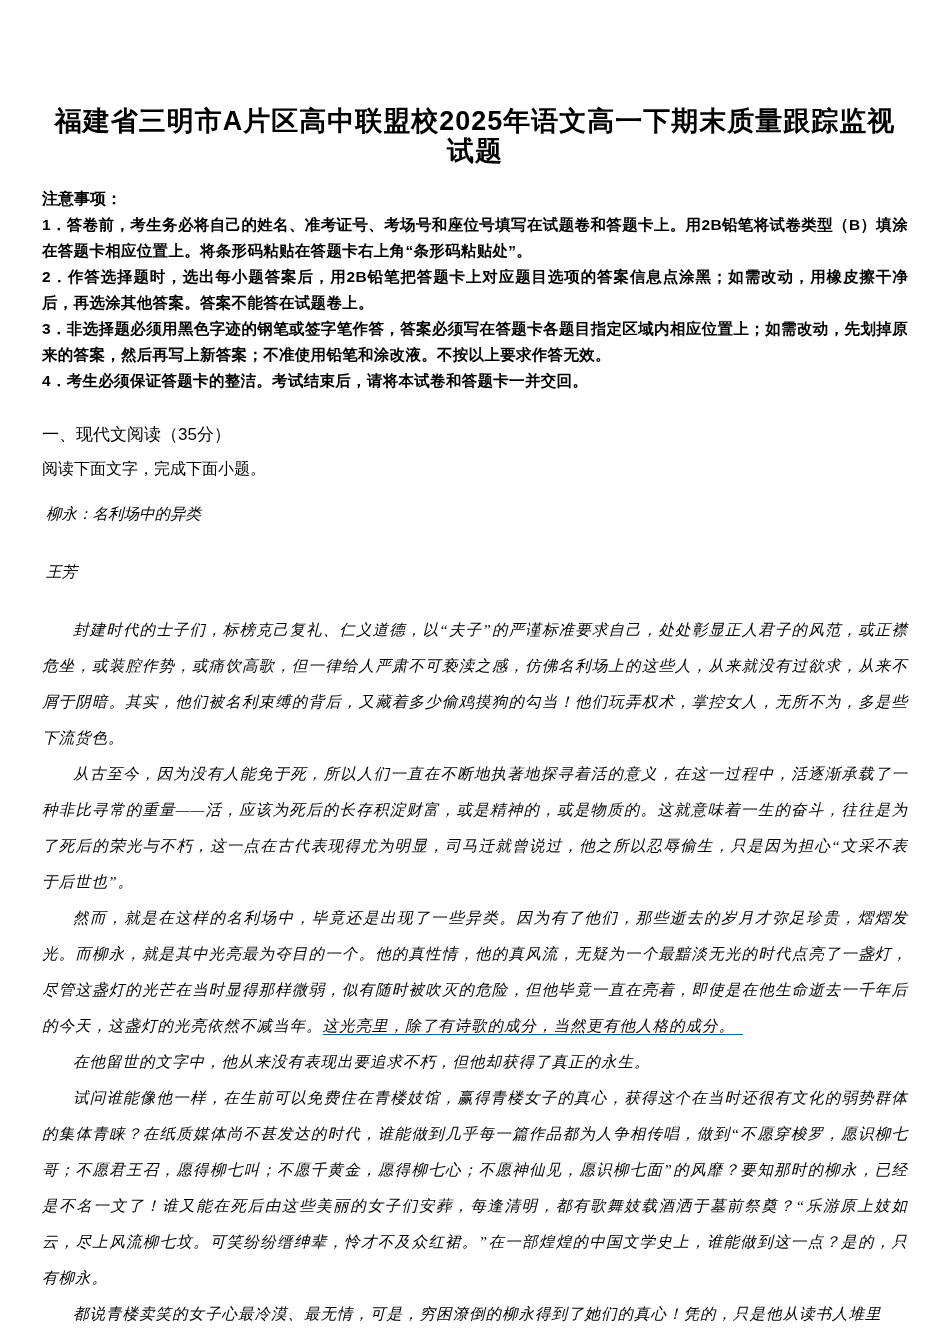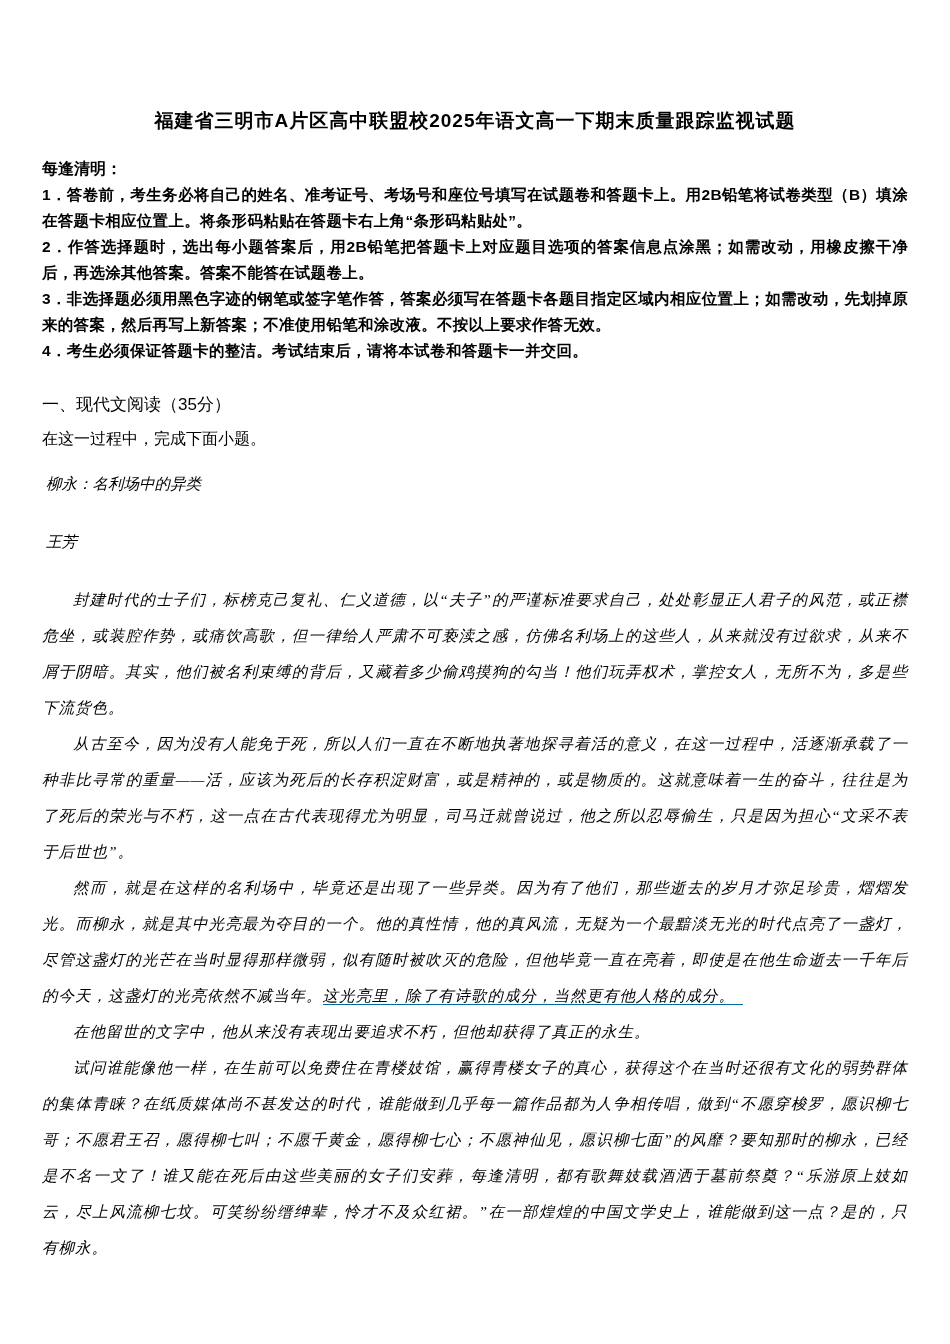--- a/index.html
+++ b/index.html
@@ -11,21 +11,21 @@
     box-sizing: border-box;
     padding: 106px 42px 0 42px;
     background: #ffffff;
     color: #000000;
     overflow: hidden;
   }
   .title {
     margin: 0;
     font-family: "Liberation Sans", sans-serif;
     font-weight: bold;
-    font-size: 19px;
+    font-size: 27px;
     line-height: 30px;
     text-align: center;
     letter-spacing: 1px;
   }
   .notice-heading {
     margin-top: 20px;
     font-family: "Liberation Sans", sans-serif;
     font-weight: bold;
     font-size: 16px;
     line-height: 26px;
@@ -72,36 +72,37 @@
   }
 </style>
 </head>
 <body>
 
 <div class="page">
 
   <h1 class="title">福建省三明市A片区高中联盟校2025年语文高一下期末质量跟踪监视试题</h1>
 
   <div>
-    <div class="notice-heading">每逢清明：</div>
+    <div class="notice-heading">注意事项：</div>
     <p class="notice-item">1．答卷前，考生务必将自己的姓名、准考证号、考场号和座位号填写在试题卷和答题卡上。用2B铅笔将试卷类型（B）填涂在答题卡相应位置上。将条形码粘贴在答题卡右上角“条形码粘贴处”。</p>
     <p class="notice-item">2．作答选择题时，选出每小题答案后，用2B铅笔把答题卡上对应题目选项的答案信息点涂黑；如需改动，用橡皮擦干净后，再选涂其他答案。答案不能答在试题卷上。</p>
     <p class="notice-item">3．非选择题必须用黑色字迹的钢笔或签字笔作答，答案必须写在答题卡各题目指定区域内相应位置上；如需改动，先划掉原来的答案，然后再写上新答案；不准使用铅笔和涂改液。不按以上要求作答无效。</p>
     <p class="notice-item">4．考生必须保证答题卡的整洁。考试结束后，请将本试卷和答题卡一并交回。</p>
   </div>
 
   <div class="section-heading">一、现代文阅读（35分）</div>
-  <p class="instruction">在这一过程中，完成下面小题。</p>
+  <p class="instruction">阅读下面文字，完成下面小题。</p>
 
   <div class="passage">
     <p class="passage-title">柳永：名利场中的异类</p>
     <p class="passage-title" style="height:14px"></p>
     <p class="passage-author">王芳</p>
     <p class="passage-author" style="height:14px"></p>
 
     <p class="para"><span>封建时代的士子们，标榜克己复礼、仁义道德，以“夫子”的严谨标准要求自己，处处彰显正人君子的风范，或正襟危坐，或装腔作势，或痛饮高歌，但一律给人严肃不可亵渎之感，仿佛名利场上的这些人，从来就没有过欲求，从来不屑于阴暗。其实，他们被名利束缚的背后，又藏着多少偷鸡摸狗的勾当！他们玩弄权术，掌控女人，无所不为，多是些下流货色。</span></p>
     <p class="para"><span>从古至今，因为没有人能免于死，所以人们一直在不断地执著地探寻着活的意义，在这一过程中，活逐渐承载了一种非比寻常的重量——活，应该为死后的长存积淀财富，或是精神的，或是物质的。这就意味着一生的奋斗，往往是为了死后的荣光与不朽，这一点在古代表现得尤为明显，司马迁就曾说过，他之所以忍辱偷生，只是因为担心“文采不表于后世也”。</span></p>
     <p class="para"><span>然而，就是在这样的名利场中，毕竟还是出现了一些异类。因为有了他们，那些逝去的岁月才弥足珍贵，熠熠发光。而柳永，就是其中光亮最为夺目的一个。他的真性情，他的真风流，无疑为一个最黯淡无光的时代点亮了一盏灯，尽管这盏灯的光芒在当时显得那样微弱，似有随时被吹灭的危险，但他毕竟一直在亮着，即使是在他生命逝去一千年后的今天，这盏灯的光亮依然不减当年。</span><span class="underlined">这光亮里，除了有诗歌的成分，当然更有他人格的成分。</span></p>
     <p class="para"><span>在他留世的文字中，他从来没有表现出要追求不朽，但他却获得了真正的永生。</span></p>
     <p class="para"><span>试问谁能像他一样，在生前可以免费住在青楼妓馆，赢得青楼女子的真心，获得这个在当时还很有文化的弱势群体的集体青睐？在纸质媒体尚不甚发达的时代，谁能做到几乎每一篇作品都为人争相传唱，做到“不愿穿梭罗，愿识柳七哥；不愿君王召，愿得柳七叫；不愿千黄金，愿得柳七心；不愿神仙见，愿识柳七面”的风靡？要知那时的柳永，已经是不名一文了！谁又能在死后由这些美丽的女子们安葬，每逢清明，都有歌舞妓载酒洒于墓前祭奠？“乐游原上妓如云，尽上风流柳七坟。可笑纷纷缙绅辈，怜才不及众红裙。”在一部煌煌的中国文学史上，谁能做到这一点？是的，只有柳永。</span></p>
+    <p class="para"><span>都说青楼卖笑的女子心最冷漠、最无情，可是，穷困潦倒的柳永得到了她们的真心！凭的，只是他从读书人堆里</span></p>
   </div>
 
 </div>
 
 </body></html>

